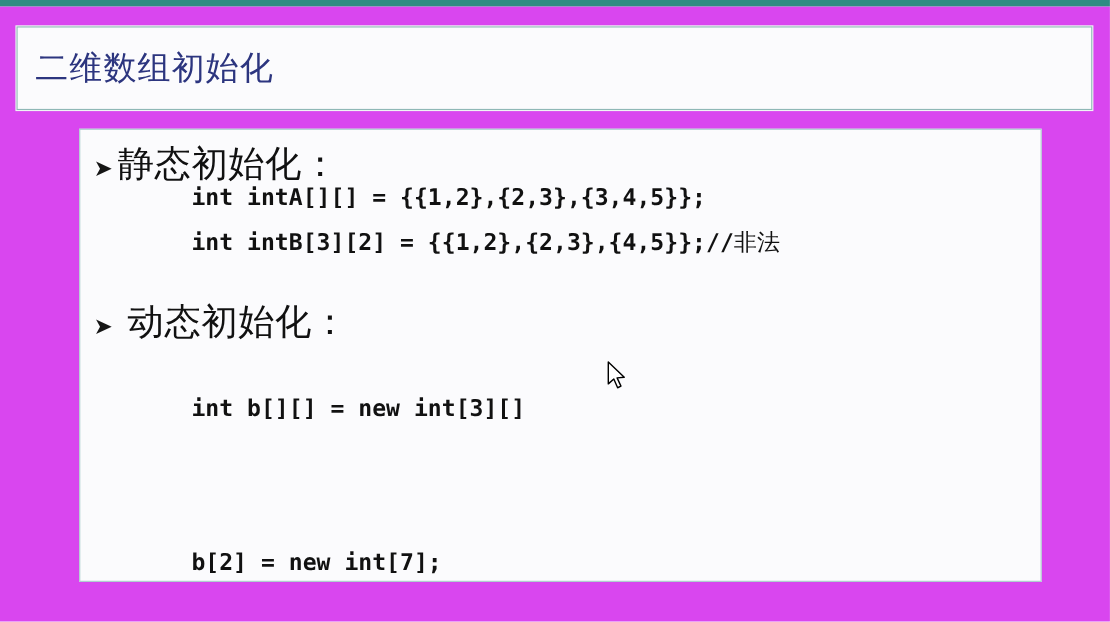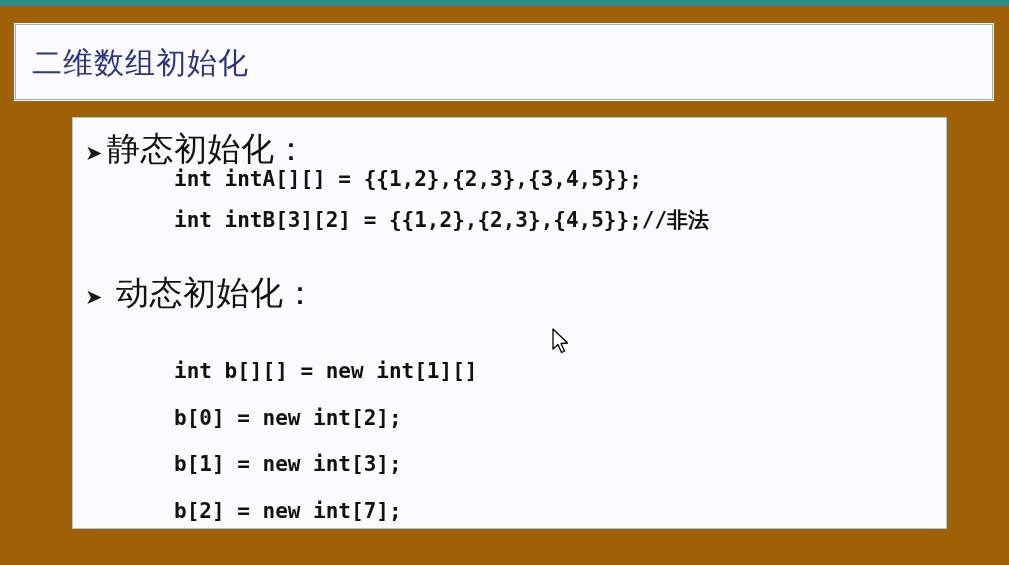--- a/index.html
+++ b/index.html
@@ -25,21 +25,21 @@
     background: #2f8c83;
   }
 
   
   #slide-canvas {
     position: absolute;
     left: 0;
     top: 6px;
     width: 1009px;
     height: 559px;
-    background: #a16207;
+    background: #d946ef;
   }
 
   
   #title-box {
     position: absolute;
     left: 15px;
     top: 18px;
     width: 978px;
     height: 76px;
     box-sizing: border-box;
@@ -101,21 +101,21 @@
     position: absolute;
     font-family: "DejaVu Sans Mono", monospace;
     font-size: 21px;
     font-weight: bold;
     color: #111111;
     white-space: pre;
     letter-spacing: 0px;
   }
   .code-line .cn-comment {
     font-family: "Liberation Serif", serif;
-    font-weight: bold;
+    font-weight: normal;
     font-size: 21px;
   }
 
   #code-static-1  { left: 101px; top: 49px;  }
   #code-static-2  { left: 101px; top: 88px;  }
   #code-dyn-1     { left: 101px; top: 194px; }
   #code-dyn-2     { left: 101px; top: 241px; }
   #code-dyn-3     { left: 101px; top: 288px; }
   #code-dyn-4     { left: 101px; top: 334px; }
   #code-dyn-5     { left: 101px; top: 381px; }
@@ -150,23 +150,21 @@
 
     <div class="code-line" id="code-static-1">int intA[][] = {{1,2},{2,3},{3,4,5}};</div>
 
     <div class="code-line" id="code-static-2"><span>int intB[3][2] = {{1,2},{2,3},{4,5}};//</span><span class="cn-comment">非法</span></div>
 
     <div class="bullet-row" id="bullet-dynamic">
       <span class="bullet-marker">➤</span>
       <span class="bullet-label">动态初始化：</span>
     </div>
 
-    <div class="code-line" id="code-dyn-2">int b[][] = new int[1][]</div>
-    <div class="code-line" id="code-dyn-3">b[0] = new int[2];</div>
-    <div class="code-line" id="code-dyn-4">b[1] = new int[3];</div>
+    <div class="code-line" id="code-dyn-2">int b[][] = new int[3][]</div>
     <div class="code-line" id="code-dyn-5">b[2] = new int[7];</div>
 
   </div>
 
   <svg id="mouse-cursor" viewBox="0 0 20 28" xmlns="http://www.w3.org/2000/svg">
     <path d="M2 1 L2 21 L7 16.5 L10.5 24.5 L13.5 23 L10 15.5 L16.5 15 Z" fill="#ffffff" stroke="#000000" stroke-width="1.3" stroke-linejoin="round"></path>
   </svg>
 
 </div>
 

